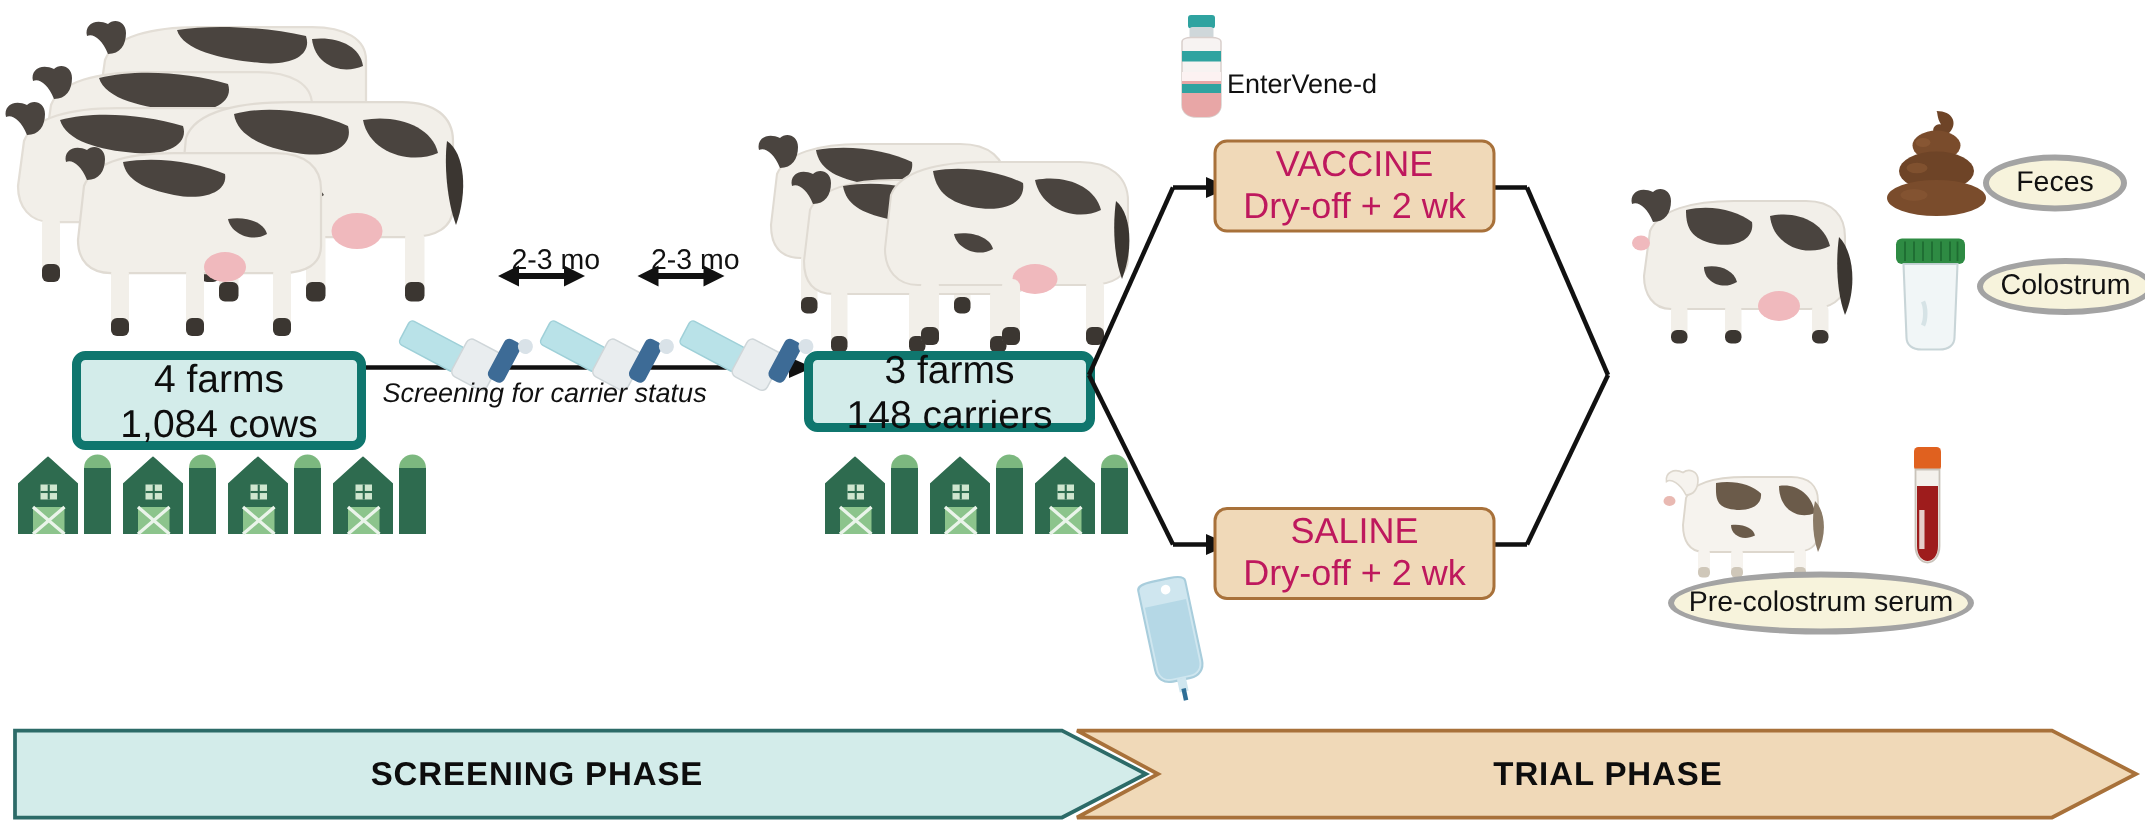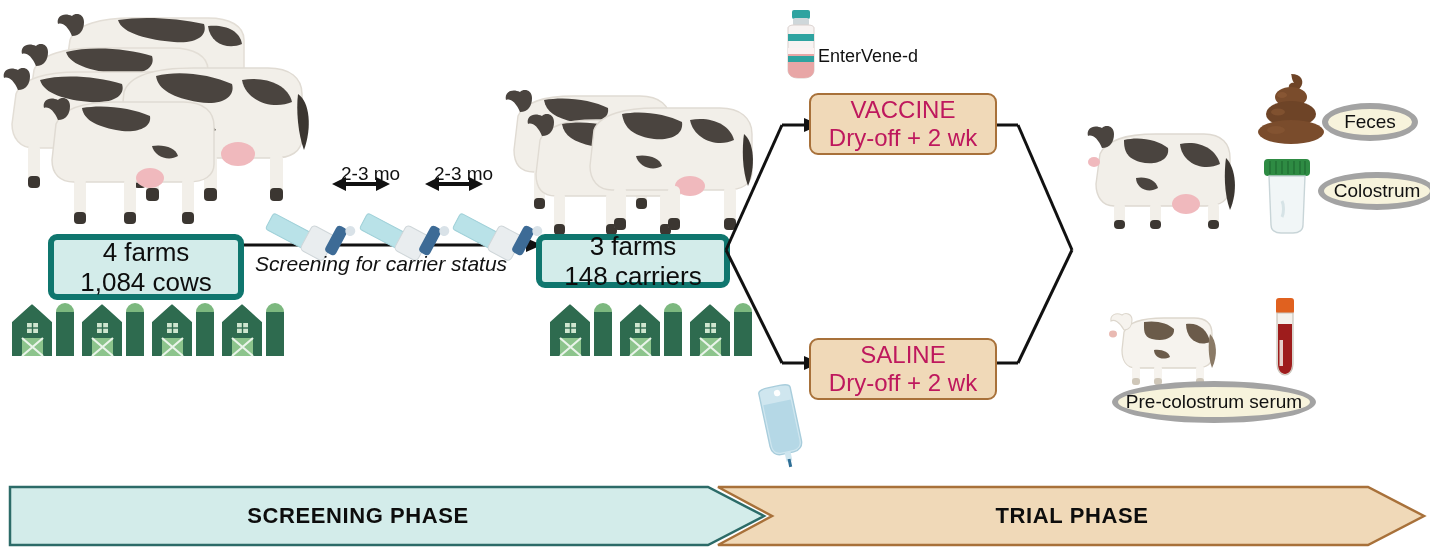--- a/index.html
+++ b/index.html
@@ -47,21 +47,21 @@
 
   
   .lbl{position:absolute;color:#111;white-space:nowrap;}
   .lbl-bold{font-weight:bold;}
 
   
   .ell{
     position:absolute;
     box-sizing:border-box;
     background:#f7f3dc;
-    border:6px solid #a3a3a3;
+    border:4px solid #a3a3a3;
     border-radius:50%;
     display:flex;align-items:center;justify-content:center;
     color:#111;
     white-space:nowrap;
   }
 
   
   .banner{position:absolute;}
   .banner .btxt{
     position:absolute;
@@ -175,21 +175,21 @@
         <rect x="40" y="18" width="26" height="28" rx="4" fill="#e9edef" stroke="#cfd6d9" stroke-width="1"></rect>
         <rect x="62" y="6" width="12" height="30" rx="4" fill="#3d6b96"></rect>
         <circle cx="76" cy="6" r="5" fill="#d9e2e8"></circle>
       </g>
     </svg>
   </div>
 
   <div class="lbl" style="left:341px;top:163px;font-size:19px;">2-3 mo</div>
   <div class="lbl" style="left:434px;top:163px;font-size:19px;">2-3 mo</div>
 
-  <div class="cap-italic" style="left:255px;top:252px;font-size:21px;">Screening for carrier status</div>
+  <div class="cap-italic" style="left:255px;top:252px;font-size:18px;">Screening for carrier status</div>
 
   <div class="abs" style="left:10px;top:298px;width:280px;height:62px;">
     <svg width="280" height="62" viewBox="0 0 280 62">
       <g>
         <g transform="translate(0,0)">
           <rect x="46" y="14" width="18" height="44" fill="#2e6b4f"></rect>
           <path d="M46,14 a9,9 0 0 1 18,0 z" fill="#7cb87f"></path>
           <path d="M2,22 L22,6 L42,22 L42,58 L2,58 Z" fill="#2e6b4f"></path>
           <path d="M0,24 L22,4 L44,24" fill="none" stroke="#ffffff" stroke-width="3"></path>
           <rect x="17" y="25" width="11" height="10" fill="#cfe6cf"></rect>

